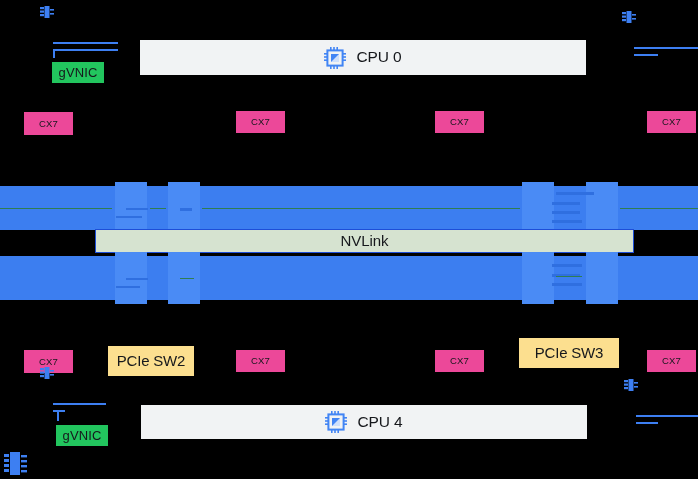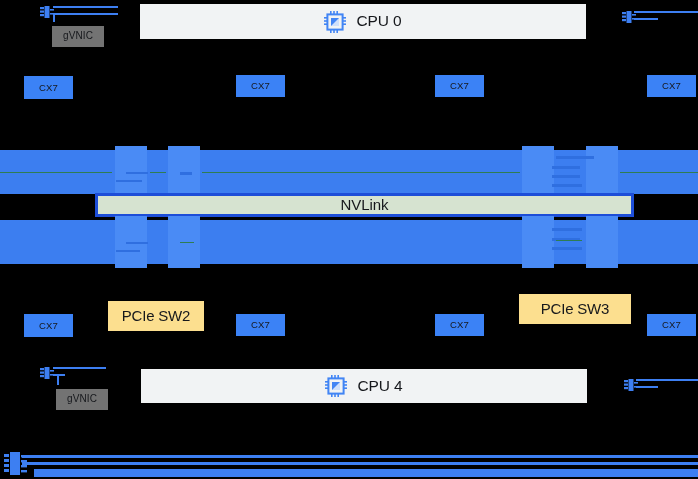--- a/index.html
+++ b/index.html
@@ -14,47 +14,47 @@
   }
   #canvas {
     position: relative;
     width: 698px;
     height: 479px;
     background: #000000;
     overflow: hidden;
   }
 
   
-  .abs { position: absolute; box-sizing: border-box; }
+  .abs { position: absolute; box-sizing: border-box; margin-top: 36px; }
 
   
   .node {
     display: flex;
     align-items: center;
     justify-content: center;
     text-align: center;
     line-height: 1.05;
     white-space: nowrap;
   }
   .node.cx7 {
-    background: #3b82f6;
+    background: #ec4899;
     color: #16181c;
     font-size: 9.5px;
     letter-spacing: .2px;
   }
   .node.pcie {
     background: #fcdf8f;
     color: #16181c;
     font-size: 15px;
     letter-spacing: -.2px;
   }
   .node.gvnic {
-    background: #737373;
-    color: #16181c;
-    font-size: 10px;
+    background: #22c55e;
+    color: #16181c;
+    font-size: 13px;
     letter-spacing: .1px;
   }
   .node.cpu {
     background: #f1f3f4;
     color: #16181c;
     font-size: 15.5px;
     letter-spacing: -.1px;
     gap: 10px;
   }
   .node.nvlink {
@@ -175,47 +175,47 @@
   <div class="abs band-line" style="left:552px; top:184px; width:30px; height:3px;"></div>
   <div class="abs band-line" style="left:126px; top:172px; width:22px; height:2px;"></div>
   <div class="abs band-line" style="left:180px; top:172px; width:12px; height:3px;"></div>
   <div class="abs band-line" style="left:116px; top:180px; width:26px; height:2px;"></div>
 
   <div class="abs band-line green" style="left:0px; top:172px; width:112px; height:1.4px;"></div>
   <div class="abs band-line green" style="left:150px; top:172px; width:16px; height:1.4px;"></div>
   <div class="abs band-line green" style="left:202px; top:172px; width:318px; height:1.4px;"></div>
   <div class="abs band-line green" style="left:620px; top:172px; width:78px; height:1.4px;"></div>
 
-  <div class="abs node nvlink" style="left:95px; top:193px; width:539px; height:24px; border:3px solid #1d4ed8;">NVLink</div>
+  <div class="abs node nvlink" style="left:95px; top:193px; width:539px; height:24px; border:1px solid #1d4ed8;">NVLink</div>
 
   <div class="abs band" style="left:0px; top:220px; width:698px; height:44px;"></div>
 
   <div class="abs band-box" style="left:115px; top:216px; width:32px; height:52px;"></div>
   <div class="abs band-box" style="left:168px; top:216px; width:32px; height:52px;"></div>
   <div class="abs band-box" style="left:522px; top:216px; width:32px; height:52px;"></div>
   <div class="abs band-box" style="left:586px; top:216px; width:32px; height:52px;"></div>
 
   <div class="abs band-line" style="left:552px; top:228px; width:30px; height:3px;"></div>
   <div class="abs band-line" style="left:552px; top:238px; width:28px; height:3px;"></div>
   <div class="abs band-line" style="left:552px; top:247px; width:30px; height:3px;"></div>
   <div class="abs band-line" style="left:126px; top:242px; width:22px; height:2px;"></div>
   <div class="abs band-line" style="left:116px; top:250px; width:24px; height:2px;"></div>
 
   <div class="abs band-line green" style="left:180px; top:242px; width:14px; height:1.4px;"></div>
   <div class="abs band-line green" style="left:556px; top:240px; width:26px; height:1.4px;"></div>
 
   <div class="abs node cx7" style="left:24px; top:314px; width:49px; height:23px;">CX7</div>
 
-  <div class="abs node pcie" style="left:108px; top:301px; width:96px; height:30px;">PCIe SW2</div>
+  <div class="abs node pcie" style="left:108px; top:310px; width:86px; height:30px;">PCIe SW2</div>
 
   <div class="abs node cx7" style="left:236px; top:314px; width:49px; height:22px;">CX7</div>
 
   <div class="abs node cx7" style="left:435px; top:314px; width:49px; height:22px;">CX7</div>
 
-  <div class="abs node pcie" style="left:519px; top:294px; width:112px; height:30px;">PCIe SW3</div>
+  <div class="abs node pcie" style="left:519px; top:302px; width:100px; height:30px;">PCIe SW3</div>
 
   <div class="abs node cx7" style="left:647px; top:314px; width:49px; height:22px;">CX7</div>
 
   <div class="nic-icon" style="left:40px; top:366px; width:14px; height:14px;">
     <svg width="14" height="14" viewBox="0 0 14 14">
       <rect x="0" y="2" width="4" height="2.2" fill="#3d7ff2"></rect>
       <rect x="0" y="5.5" width="4" height="2.2" fill="#3d7ff2"></rect>
       <rect x="0" y="9" width="4" height="2.2" fill="#3d7ff2"></rect>
       <rect x="4.5" y="1" width="5" height="12" fill="#3d7ff2"></rect>
       <rect x="10" y="4" width="4" height="1.6" fill="#3d7ff2"></rect>

